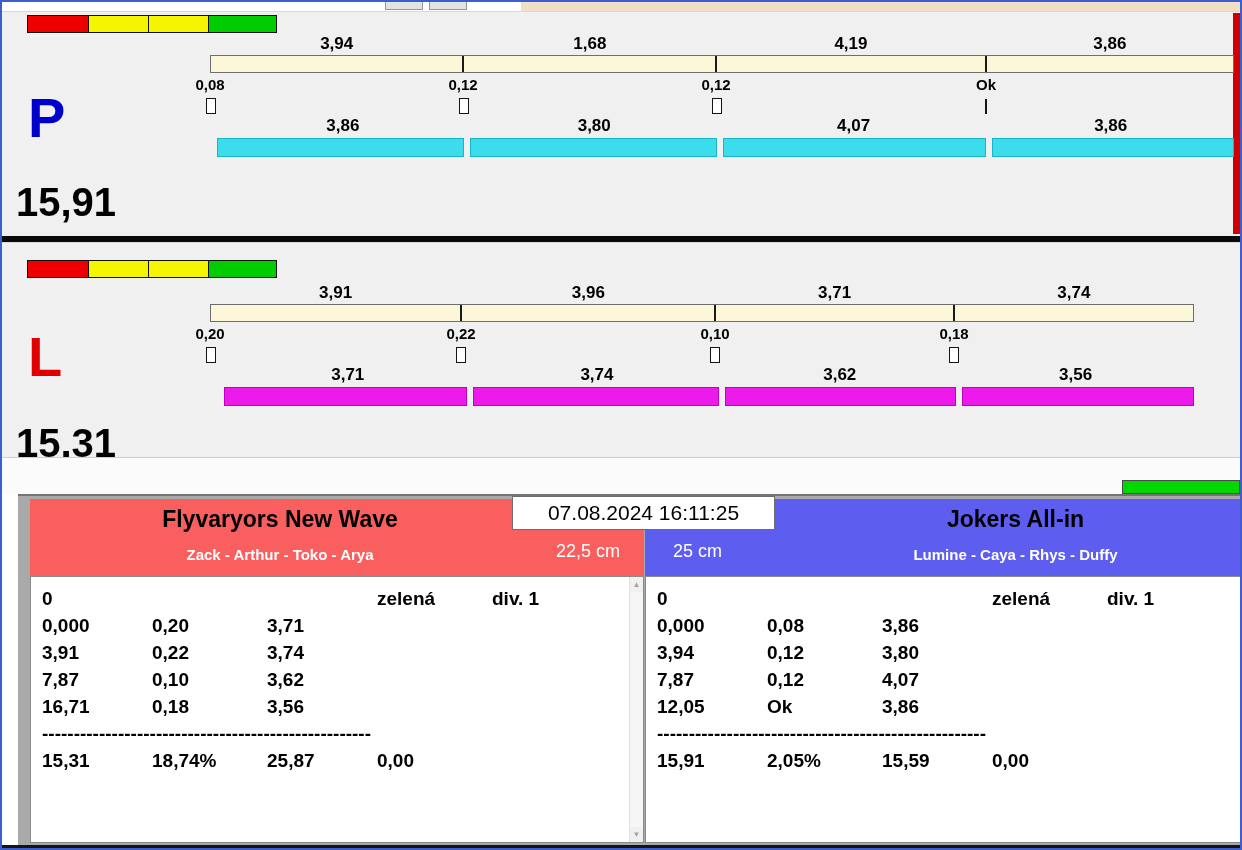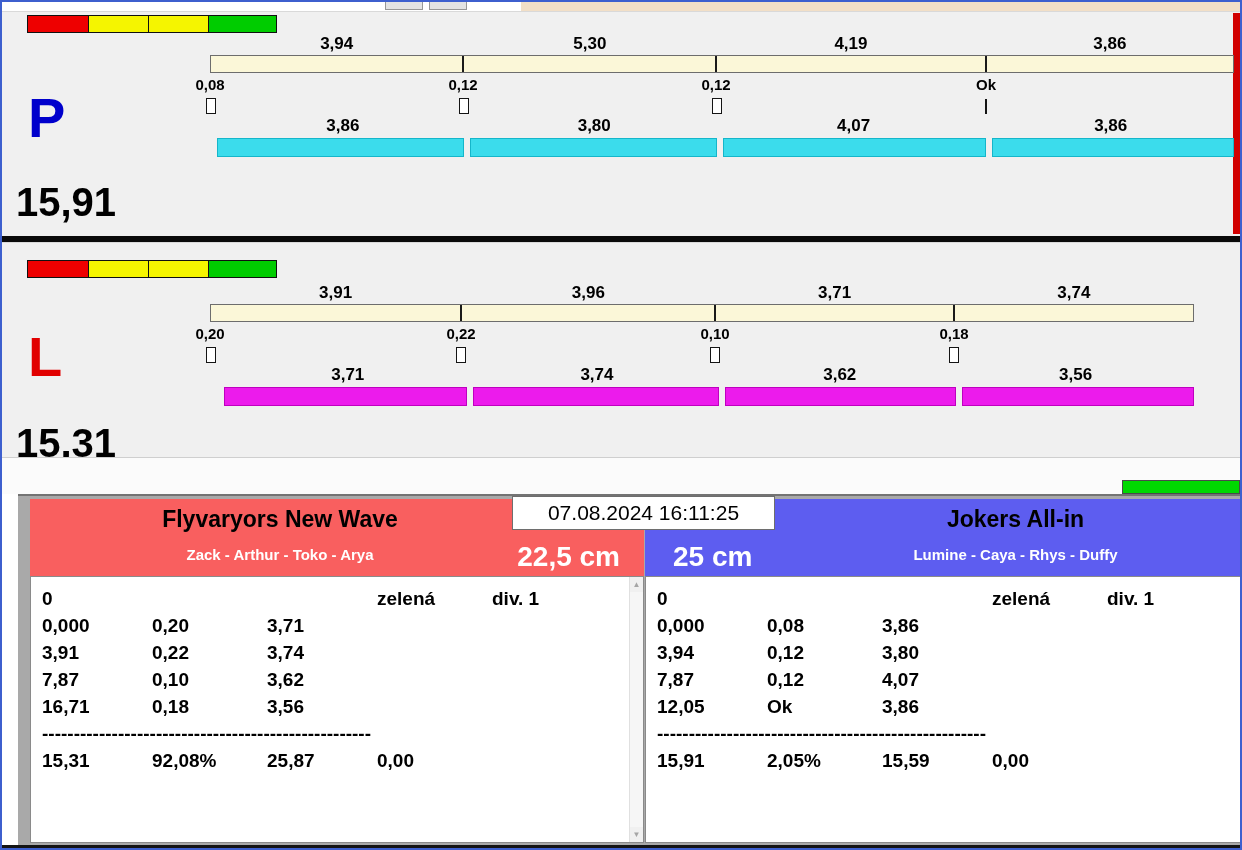--- a/index.html
+++ b/index.html
@@ -48,21 +48,21 @@
   .gap-strip{ position:absolute; left:0; width:100%; background:#fbfbfb; border-top:1px solid #cfcfcf; }
   .green-box{ position:absolute; left:1120px; top:22px; width:118px; height:14px; background:#00d800; border:1px solid #4a4a4a; }
 
   
   .teams{ position:absolute; left:16px; top:492px; width:100%; height:352px; background:#a9a9a9; border-top:2px solid #737373; }
   .team-header{ position:absolute; top:3px; height:77px; }
   .team-header.left-h{ left:12px; width:614px; background:#f95f5f; }
   .team-header.right-h{ left:627px; width:611px; background:#5d5df0; }
   .team-name{ position:absolute; top:7px; font-size:23px; font-weight:bold; color:#000; text-align:center; white-space:nowrap; }
   .team-lineup{ position:absolute; top:47px; font-size:15px; font-weight:bold; color:#fff; text-align:center; white-space:nowrap; }
-  .cm-label{ position:absolute; top:42px; font-size:28px; font-weight:bold; color:#fff; white-space:nowrap; }
+  .cm-label{ position:absolute; top:42px; font-size:18px; font-weight:normal; color:#fff; white-space:nowrap; }
 
   .datetime{ position:absolute; left:494px; top:0; width:263px; height:34px; background:#fff; border:1px solid #6e6e6e;
              font-size:21px; color:#000; text-align:center; line-height:32px; z-index:5; white-space:nowrap; }
 
   .data-panel{ position:absolute; top:80px; height:267px; background:#fff; border:1px solid #8a8a8a;
                padding:8px 18px 0 11px; font-weight:bold; font-size:19px; color:#000; overflow:hidden; }
   .trow{ display:grid; grid-template-columns:110px 115px 110px 115px 1fr; height:27px; line-height:27px; }
   .trow span{ white-space:nowrap; }
   .dashes{ height:27px; line-height:27px; white-space:nowrap; overflow:hidden; }
 
@@ -87,21 +87,21 @@
     <div class="traffic" style="left:25px;top:3px;width:250px">
       <span class="seg" style="width:61px;background:#ee0000"></span>
       <span class="seg" style="width:60px;background:#f5f500"></span>
       <span class="seg" style="width:60px;background:#f5f500"></span>
       <span class="seg" style="width:67px;background:#00cc00"></span>
     </div>
     <div class="red-edge"></div>
 
     <div class="seg-row" style="left:208px;top:22px;width:1024px">
       <span style="flex:3.94">3,94</span>
-      <span style="flex:3.93">5,30</span>
+      <span style="flex:3.93">1,68</span>
       <span style="flex:4.19">4,19</span>
       <span style="flex:3.86">3,86</span>
     </div>
 
     <div class="bar cream" style="left:208px;top:43px;width:1024px">
       <span style="flex:3.94"></span>
       <span style="flex:3.93"></span>
       <span style="flex:4.19"></span>
       <span style="flex:3.86"></span>
     </div>
@@ -236,21 +236,21 @@
         <span>3,62</span>
       </div>
       <div class="trow">
         <span>16,71</span>
         <span>0,18</span>
         <span>3,56</span>
       </div>
       <div class="dashes">----------------------------------------------------</div>
       <div class="trow">
         <span>15,31</span>
-        <span>92,08%</span>
+        <span>18,74%</span>
         <span>25,87</span>
         <span>0,00</span>
       </div>
       <div class="scrollbar">
         <div class="sb-btn" style="top:0">▲</div>
         <div class="sb-btn" style="bottom:0">▼</div>
       </div>
     </div>
 
     <div class="data-panel" style="left:627px;width:611px">

